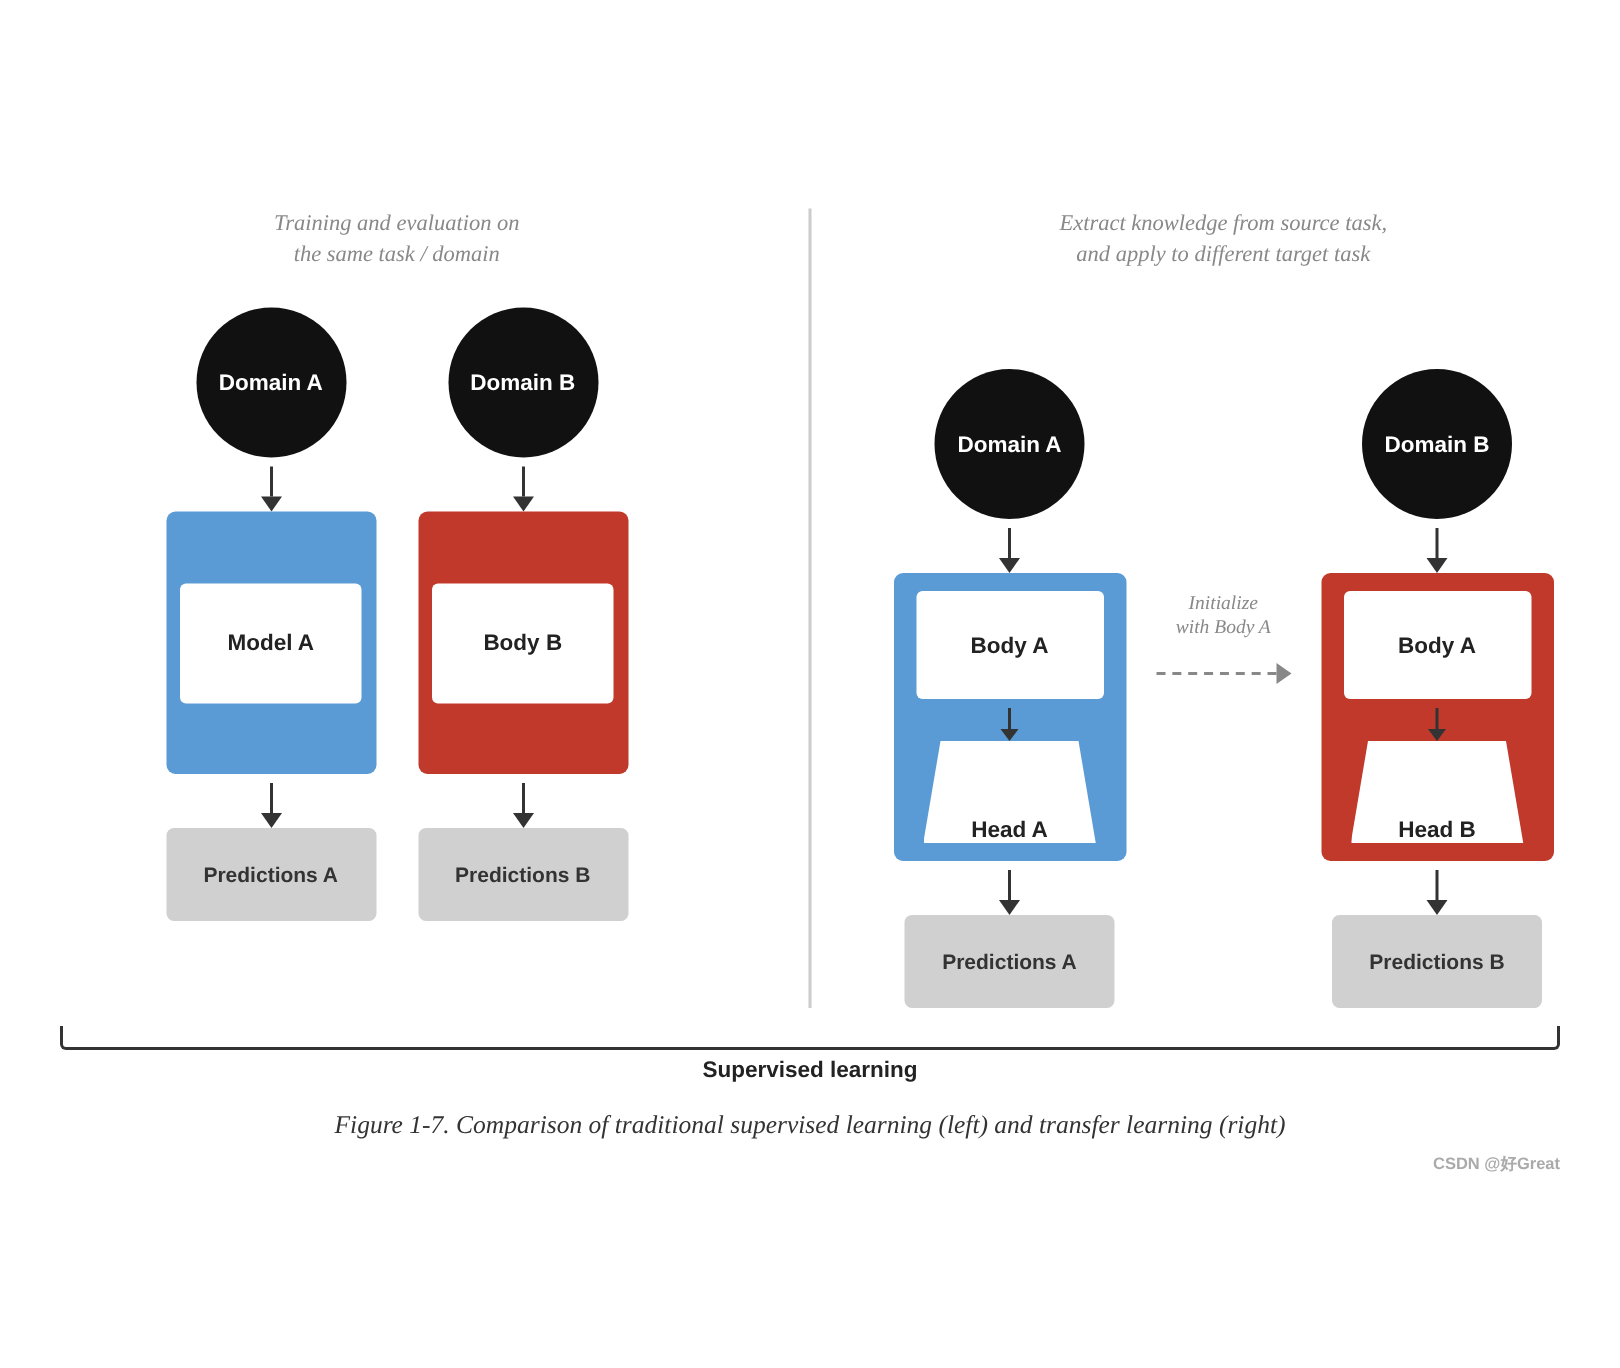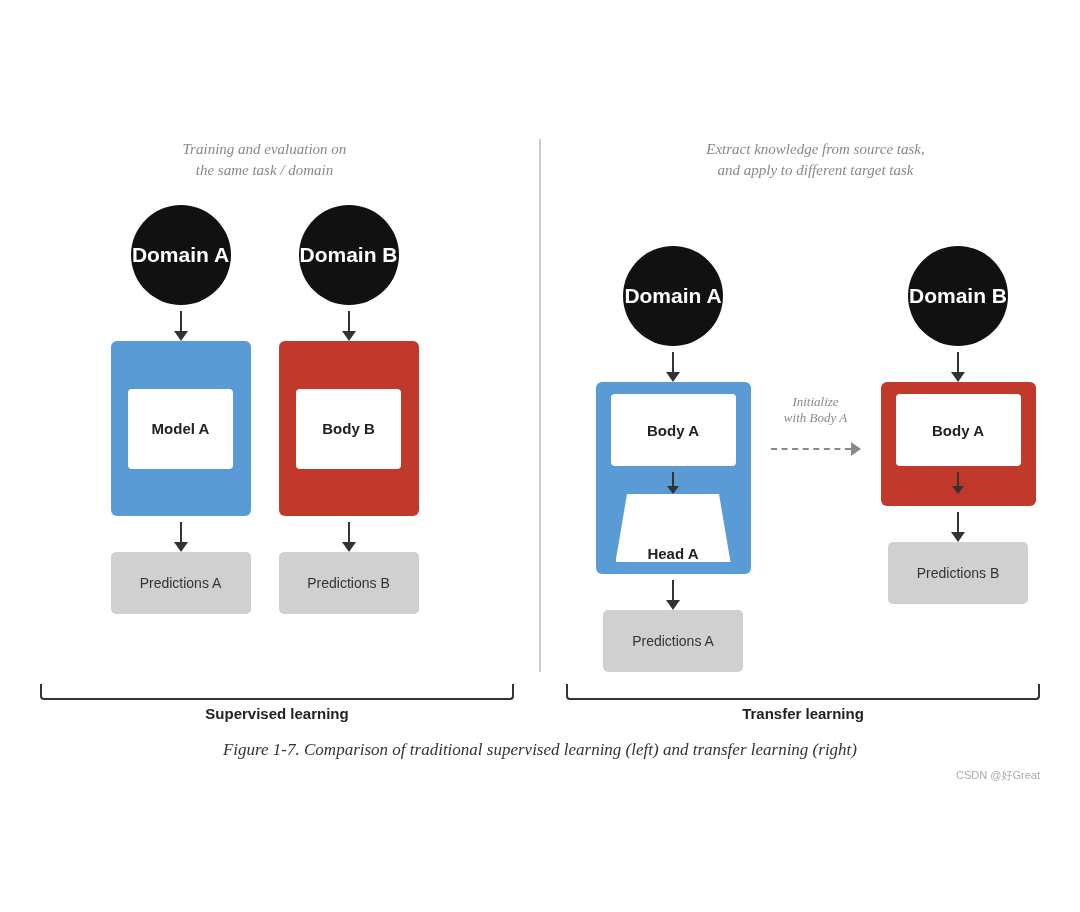--- a/index.html
+++ b/index.html
@@ -55,21 +55,21 @@
     
     .domain-circle {
       width: 100px;
       height: 100px;
       background: #111;
       border-radius: 50%;
       display: flex;
       align-items: center;
       justify-content: center;
       color: #fff;
-      font-size: 21px;
+      font-size: 15px;
       font-weight: bold;
       font-family: Arial, sans-serif;
     }
     
     .arrow-down {
       display: flex;
       flex-direction: column;
       align-items: center;
       height: 36px;
       justify-content: flex-end;
@@ -96,21 +96,21 @@
       height: 175px;
       border-radius: 6px;
       display: flex;
       align-items: center;
       justify-content: center;
     }
     .model-box.blue { background: #5b9bd5; }
     .model-box.red { background: #c0392b; }
     .model-inner {
       background: #fff;
-      width: 105px;
+      width: 121px;
       height: 80px;
       border-radius: 4px;
       display: flex;
       align-items: center;
       justify-content: center;
       font-family: Arial, sans-serif;
       font-size: 15px;
       font-weight: bold;
       color: #222;
     }
@@ -118,21 +118,21 @@
     .pred-box {
       width: 140px;
       height: 62px;
       background: #d0d0d0;
       border-radius: 5px;
       display: flex;
       align-items: center;
       justify-content: center;
       font-family: Arial, sans-serif;
       font-size: 14px;
-      font-weight: normal;
+      font-weight: bold;
       color: #333;
     }
     
     .body-head-box {
       width: 155px;
       border-radius: 6px;
       display: flex;
       flex-direction: column;
       align-items: center;
       padding: 12px 10px 12px 10px;
@@ -312,38 +312,37 @@
         </div>
 
         <div class="model-col">
           <div class="domain-circle">
             <span>Domain B</span>
           </div>
           <div class="arrow-down"></div>
           <div class="body-head-box red">
             <div class="body-inner">Body A</div>
             <div class="arrow-down-small"></div>
+            <div class="head-shape">
+              <span>Head B</span>
+            </div>
           </div>
           <div class="arrow-down"></div>
           <div class="pred-box">Predictions B</div>
         </div>
 
       </div>
     </div>
 
   </div>
 
   <div class="bracket-row">
     <div class="bracket-section">
       <div class="bracket"></div>
       <div class="bracket-label">Supervised learning</div>
     </div>
-    <div class="bracket-section">
-      <div class="bracket"></div>
-      <div class="bracket-label">Transfer learning</div>
-    </div>
   </div>
 
   <div class="figure-caption">Figure 1-7. Comparison of traditional supervised learning (left) and transfer learning (right)</div>
 
-  <div style="text-align:right;font-size:11px;color:#aaa;font-family:Arial,sans-serif;margin-top:8px;">CSDN @好Great</div>
+  <div style="text-align:right;font-size:11px;color:#aaa;font-family:Arial,sans-serif;margin-top:8px;font-weight:bold;">CSDN @好Great</div>
 
 </div>
 
 </body></html>

